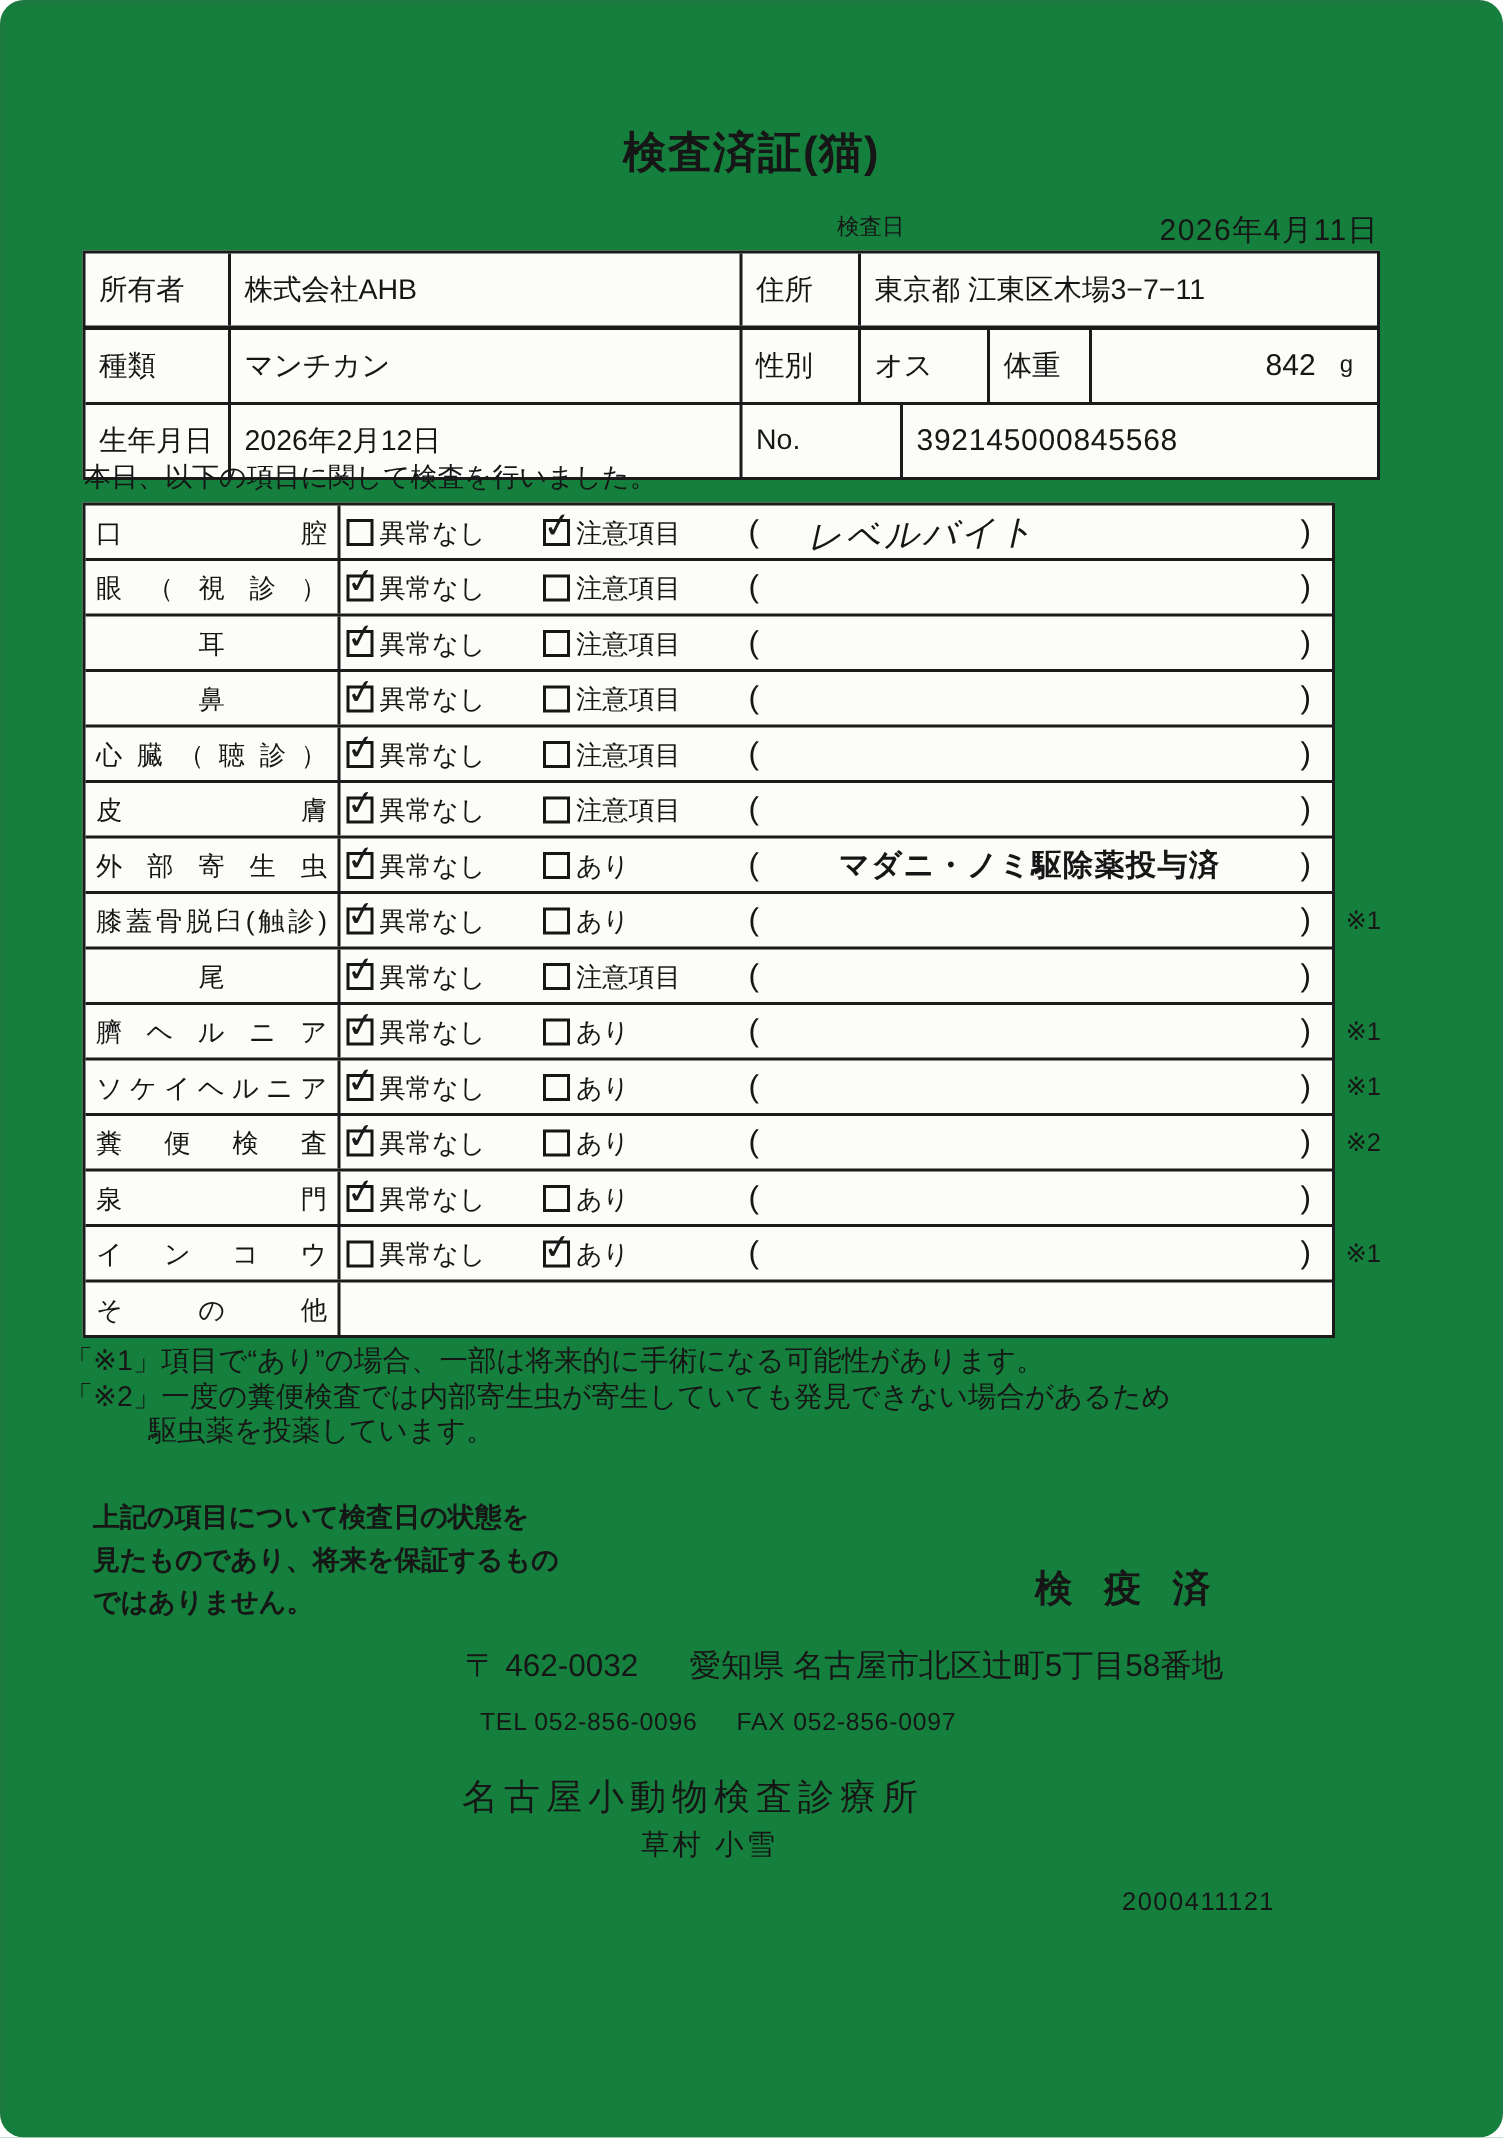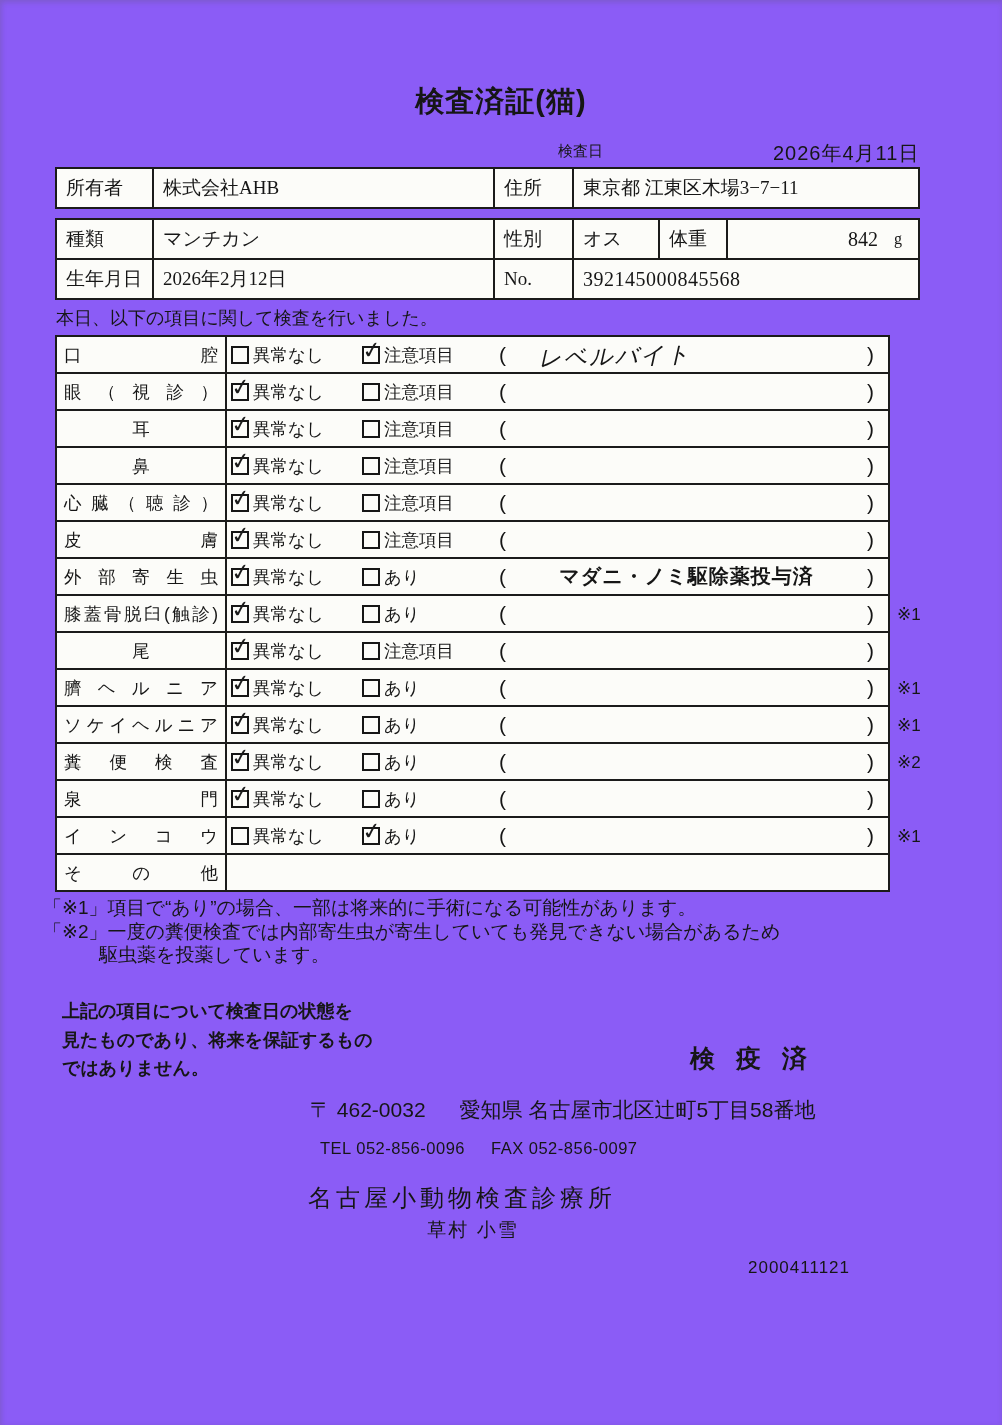--- a/index.html
+++ b/index.html
@@ -1,49 +1,50 @@
 <!DOCTYPE html>
 <html lang="ja"><head>
 <meta charset="utf-8">
 <style>
   html,body { margin:0; padding:0; background:#ffffff; }
   .page {
     position:relative; width:1002px; height:1425px;
-    background:#8b5cf6; color:#161616;
+    background:#15803d; color:#161616;
     font-family:"Liberation Sans","DejaVu Sans",sans-serif;
     overflow:hidden;
+    border-radius:16px;
   }
   .page::before {
     content:""; position:absolute; inset:0; pointer-events:none;
     box-shadow: inset 0 3px 5px rgba(90,90,90,.18), inset 3px 0 4px rgba(90,90,90,.10);
   }
 
   .title { position:absolute; top:82px; left:0; width:100%; text-align:center;
            font-size:29px; font-weight:bold; letter-spacing:1px; }
 
   .date-label { position:absolute; top:142px; left:558px; font-size:15px; }
   .date-value { position:absolute; top:140px; left:773px; font-size:20px; letter-spacing:1px; }
 
   .box-table { position:absolute; left:55px; width:865px; border:2px solid #1b1b1b; box-sizing:border-box; background:#fcfcf9; }
   .owner-table { top:167px; }
   .animal-table { top:218px; }
-  .a-row { display:flex; height:38px;font-family:Liberation Serif, serif; }
+  .a-row { display:flex; height:48px; }
   .a-row + .a-row { border-top:2px solid #1b1b1b; }
   .cell { display:flex; align-items:center; padding:0 9px; box-sizing:border-box; font-size:19px; white-space:nowrap; overflow:hidden; }
   .cell + .cell { border-left:2px solid #1b1b1b; }
   .w-lab  { width:95px; }
   .w-val  { width:341px;text-align:center; }
   .w-lab2 { width:79px; }
   .w-sex  { width:86px; }
   .w-wlab { width:68px; }
   .w-rest { flex:1; }
   .weight-cell { flex:1; display:flex; justify-content:flex-end; align-items:center; padding:0 16px; gap:16px;text-align:right; }
   .weight-value { font-size:20px; }
   .weight-unit  { font-size:16px; }
-  .no-value { font-size:20px; letter-spacing:.5px; }
+  .no-value { font-size:20px; letter-spacing:.5px;margin-left:28px; }
 
   .intro { position:absolute; top:306px; left:56px; font-size:18px; }
 
   .inspection-table { position:absolute; top:335px; left:55px; width:835px;
                       border:2px solid #1b1b1b; box-sizing:border-box; background:#fcfcf9; }
   .t-row { display:flex; height:35px; position:relative; align-items:stretch; }
   .t-row + .t-row { border-top:2px solid #1b1b1b; }
   .item { width:170px; border-right:2px solid #1b1b1b; display:flex; align-items:center;
           padding:0 7px; box-sizing:border-box; font-size:17.5px; }
   .item-label { width:100%; }

